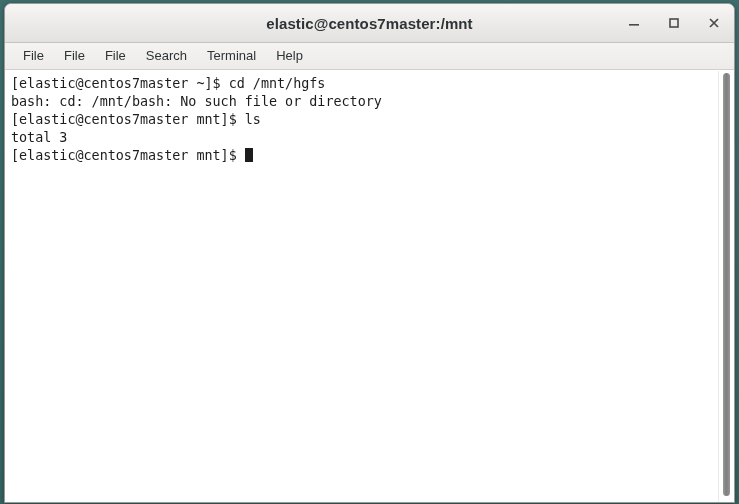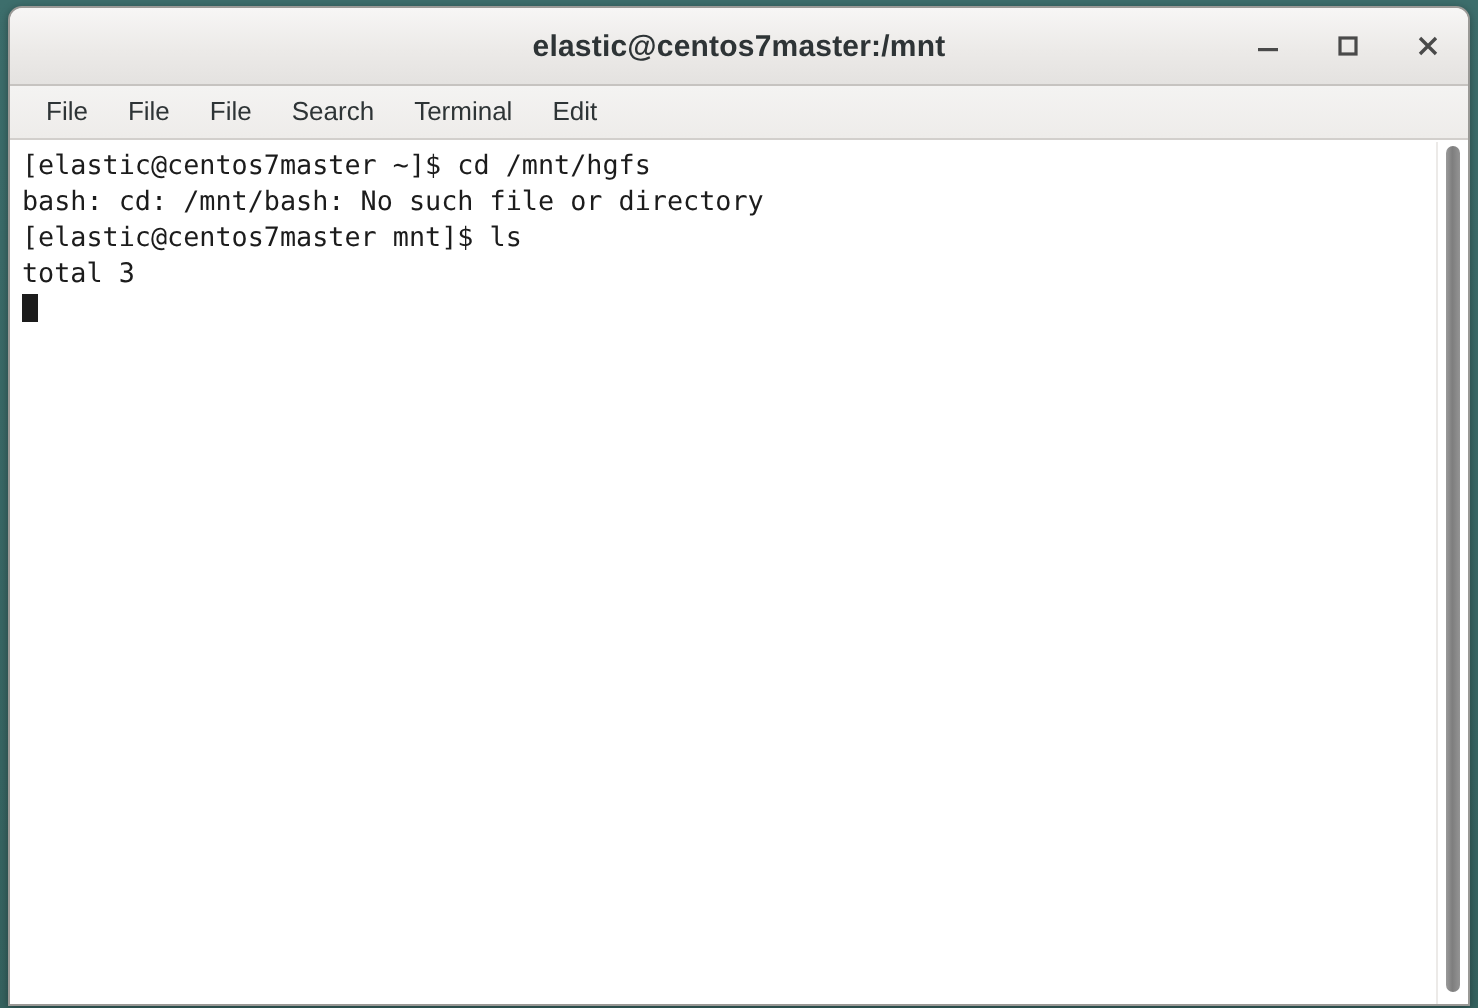--- a/index.html
+++ b/index.html
@@ -187,31 +187,31 @@
         </div>
       </div>
     </div>
 
     <div id="menubar">
       <div class="menu-item">File</div>
       <div class="menu-item">File</div>
       <div class="menu-item">File</div>
       <div class="menu-item">Search</div>
       <div class="menu-item">Terminal</div>
-      <div class="menu-item">Edit</div>
+      <div class="menu-item">Help</div>
     </div>
 
     <div id="terminal-area">
 
       <div id="terminal-screen">
         <div class="term-line">[elastic@centos7master ~]$ cd /mnt/hgfs</div>
         <div class="term-line">bash: cd: /mnt/bash: No such file or directory</div>
         <div class="term-line">[elastic@centos7master mnt]$ ls</div>
         <div class="term-line">total 3</div>
-        <div class="term-line"><span class="cursor-block"></span></div>
+        <div class="term-line"><span>[elastic@centos7master mnt]$ </span><span class="cursor-block"></span></div>
       </div>
 
       <div id="scrollbar">
         <div id="scroll-thumb"></div>
       </div>
 
     </div>
 
   </div>
 </div>

